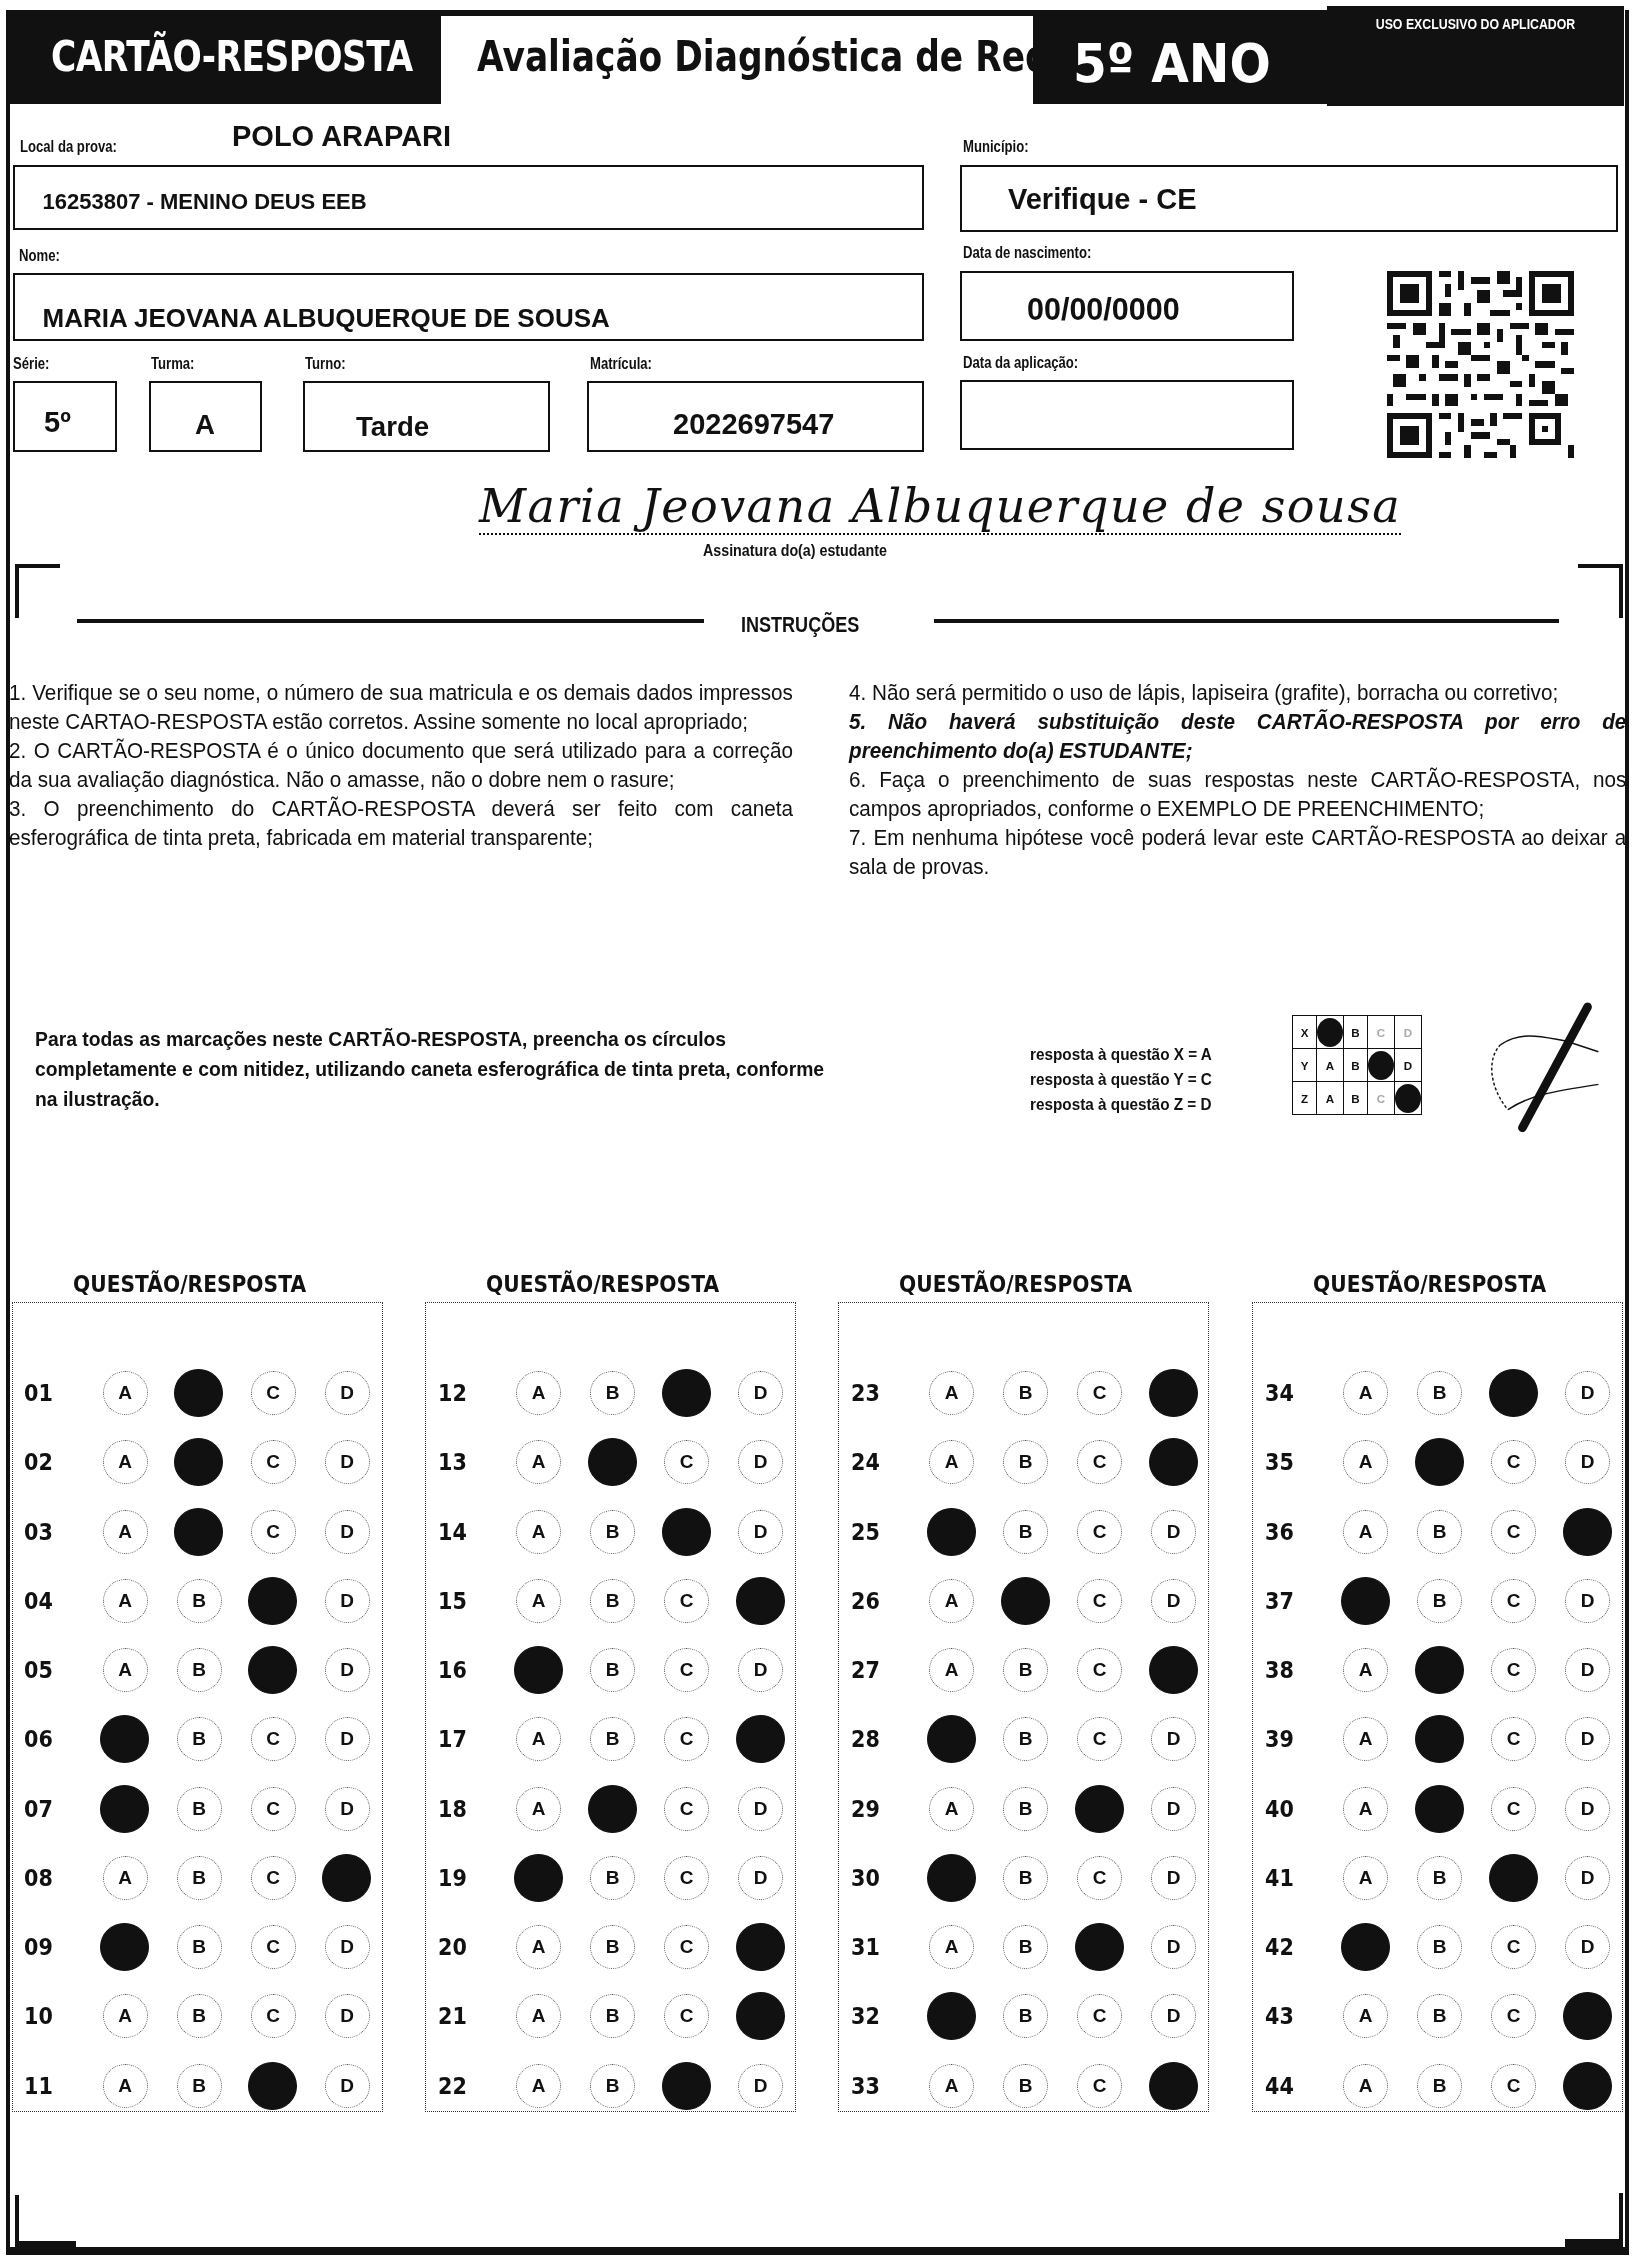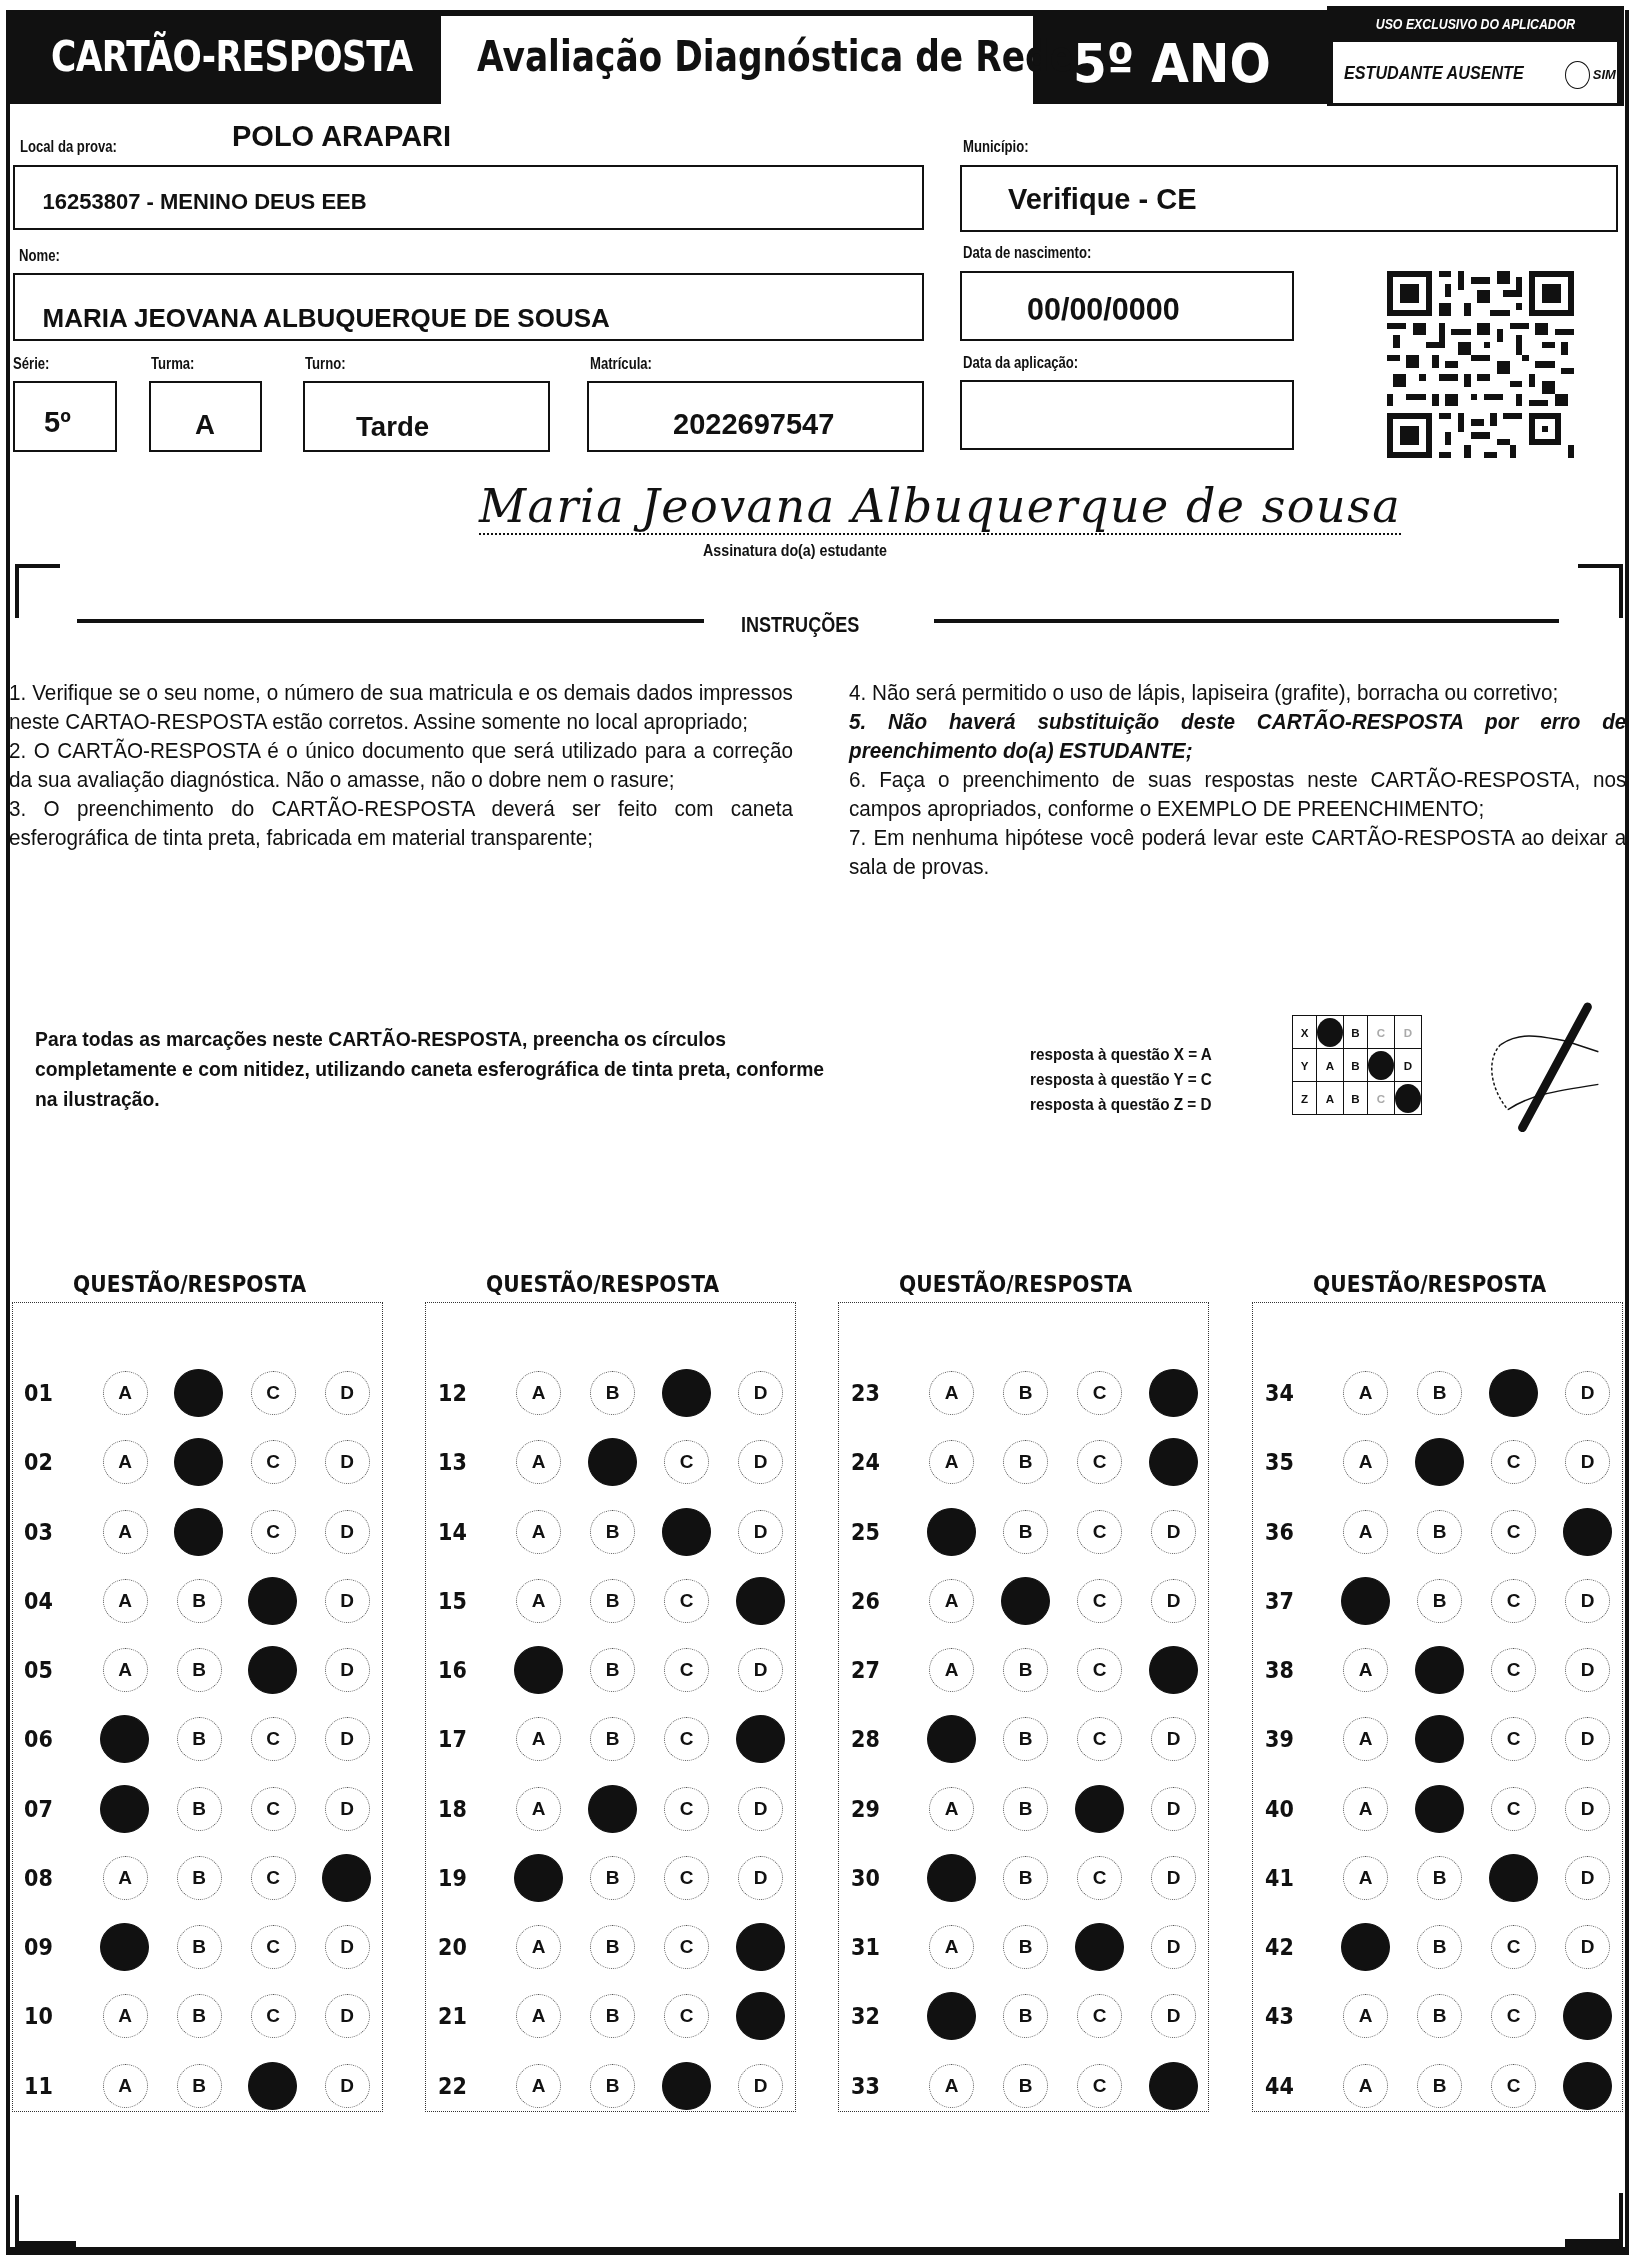--- a/index.html
+++ b/index.html
@@ -3,21 +3,21 @@
 <meta charset="utf-8">
 <style>
   html, body { margin:0; padding:0; background:#fff; }
   body { width:1638px; height:2261px; position:relative; overflow:hidden; font-family:"Liberation Sans", sans-serif; color:#111; }
   .frame { position:absolute; left:5.8px; top:10.2px; width:1623px; height:2245px; border-left:4.4px solid #111; border-right:4.4px solid #111; border-bottom:8.7px solid #111; box-sizing:border-box; }
   .header { position:absolute; left:7.3px; top:10.2px; width:1320px; height:94px; background:#111; }
   .title-main { position:absolute; left:44px; top:22px; color:#fff; font-size:42px; font-weight:bold; letter-spacing:-0.7px; font-family:"DejaVu Sans", sans-serif; transform:scaleX(0.82); transform-origin:left; white-space:nowrap; }
   .title-box { position:absolute; left:441px; top:16px; width:592px; height:88px; background:#fff; }
   .title-box span { position:absolute; left:36px; top:16px; font-size:42px; font-weight:bold; font-family:"DejaVu Sans", sans-serif; transform:scaleX(0.82); transform-origin:left; white-space:nowrap; }
   .ano { position:absolute; left:1066px; top:22px; color:#fff; font-size:54px; font-weight:bold; font-family:"DejaVu Sans", sans-serif; transform:scaleX(0.9); transform-origin:left; }
-  .aplic { position:absolute; left:1327px; top:5.8px; width:297px; height:100px; background:#111;font-style:italic; }
+  .aplic { position:absolute; left:1327px; top:5.8px; width:297px; height:100px; background:#111; }
   .aplic .lbl { position:absolute; left:0; right:0; top:10.2px; text-align:center; color:#fff; font-size:14.5px; font-weight:bold; transform:scaleX(0.85); }
   .aplic .box { position:absolute; left:5.8px; top:36px; width:284px; height:61px; background:#fff; }
   .aplic .box span { position:absolute; left:11.6px; top:20.3px; font-size:19px; font-weight:bold; transform:scaleX(0.85); transform-origin:left; white-space:nowrap; }
   .aplic .circ { position:absolute; left:232px; top:19px; width:23px; height:26px; border:1.5px solid #111; border-radius:50%; }
   .aplic .sim { position:absolute; left:260px; top:25px; font-size:13px; font-weight:bold; }
   .lab { position:absolute; font-size:16px; font-weight:bold; transform:scaleX(0.82); transform-origin:left; white-space:nowrap; }
   .fbox { position:absolute; border:2.2px solid #111; box-sizing:border-box; background:#fff; }
   .fval { position:absolute; font-size:25px; font-weight:bold; white-space:nowrap; }
   .polo { position:absolute; left:232px; top:120px; font-size:29px; font-weight:bold; }
   .qr { position:absolute; left:1387px; top:249px; width:187px; height:231px; }
@@ -48,25 +48,20 @@
 
 <div class="header">
   <div class="title-main">CARTÃO-RESPOSTA</div>
   <div class="ano">5º ANO</div>
 </div>
 <div class="title-box">
   <span>Avaliação Diagnóstica de Rede</span>
 </div>
 <div class="aplic">
   <div class="lbl">USO EXCLUSIVO DO APLICADOR</div>
-  <div class="box">
-    <span>ESTUDANTE AUSENTE</span>
-    <div class="circ"></div>
-    <div class="sim">SIM</div>
-  </div>
 </div>
 
 <div class="lab" style="left:20.3px;top:138px;">Local da prova:</div>
 <div class="polo">POLO ARAPARI</div>
 <div class="fbox" style="left:13px;top:165px;width:911px;height:65px;">
   <div class="fval" style="left:27.6px;top:22px;font-size:22px;">16253807 - MENINO DEUS EEB</div>
 </div>
 
 <div class="lab" style="left:963px;top:138px;">Município:</div>
 <div class="fbox" style="left:960px;top:165px;width:658px;height:67px;">

